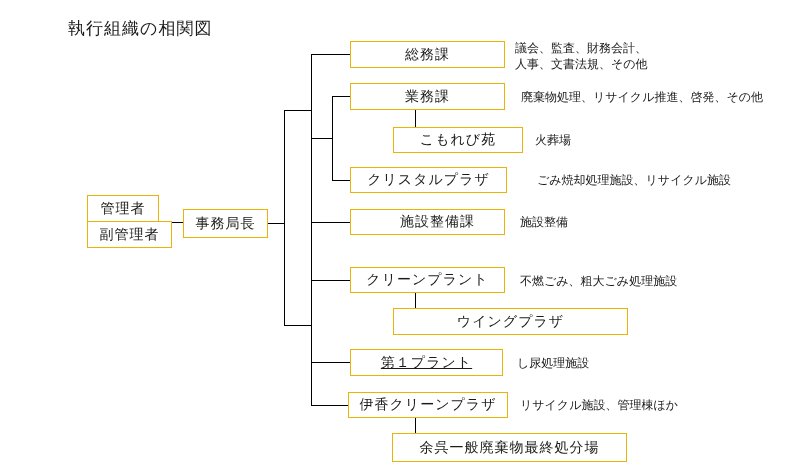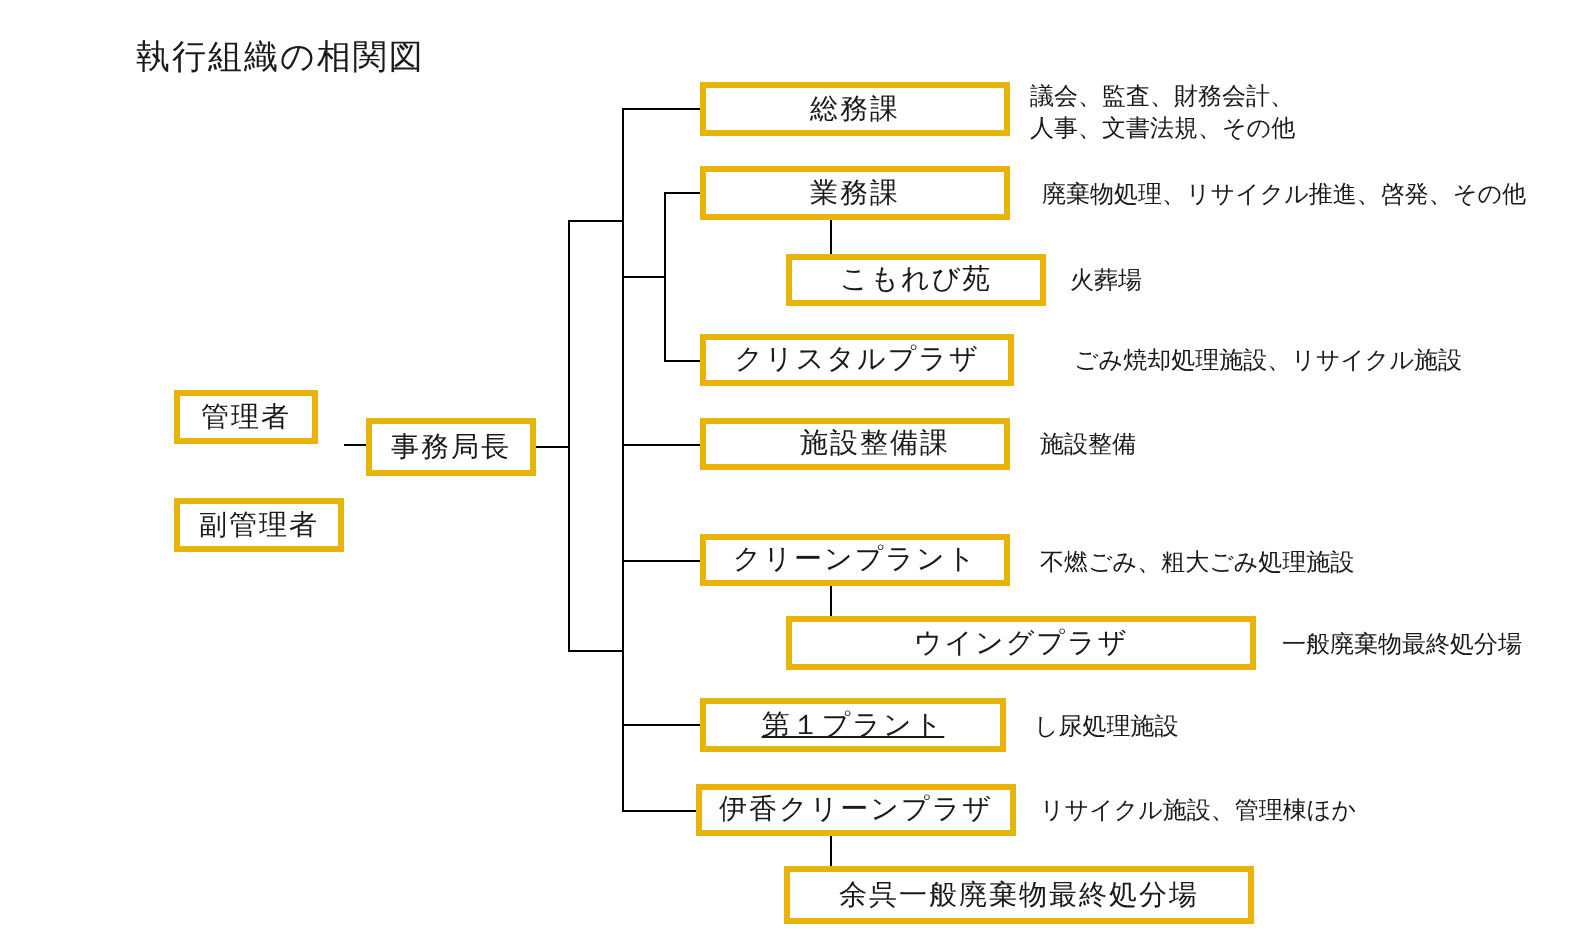--- a/index.html
+++ b/index.html
@@ -10,63 +10,62 @@
     font-family:"Liberation Sans","DejaVu Sans",sans-serif;
     color:#1a1a1a;
     overflow:hidden;
   }
   .title{
     position:absolute;left:68px;top:17px;
     font-size:17px;letter-spacing:1px;color:#1a1a1a;
   }
   .node{
     position:absolute;box-sizing:border-box;
-    border:3px solid #eab308;background:#fff;
+    border:1px solid #eab308;background:#fff;
     display:flex;align-items:center;justify-content:center;
     font-size:14px;letter-spacing:1px;white-space:nowrap;
   }
   .cell{justify-content:center;}
   .desc{
     position:absolute;font-size:12px;line-height:16px;
     transform:translateY(-50%);
     white-space:pre-line;color:#1a1a1a;
   }
   .hline{position:absolute;height:1px;background:#000;}
   .vline{position:absolute;width:1px;background:#000;}
 </style>
 </head>
 <body>
 
 <div class="canvas">
 
   <div class="title">執行組織の相関図</div>
 
   <div class="node cell" style="left:87px;top:195px;width:72px;height:27px;">管理者</div>
-  <div class="node cell" style="left:87px;top:221px;width:85px;height:27px;margin-top:28px;">副管理者</div>
+  <div class="node cell" style="left:87px;top:221px;width:85px;height:27px;">副管理者</div>
   <div class="node" style="left:183px;top:209px;width:85px;height:29px;">事務局長</div>
 
   <div class="node" style="left:350px;top:41px;width:155px;height:27px;">総務課</div>
   <div class="node" style="left:350px;top:83px;width:155px;height:27px;">業務課</div>
   <div class="node" style="left:393px;top:127px;width:130px;height:26px;">こもれび苑</div>
   <div class="node" style="left:350px;top:167px;width:157px;height:26px;">クリスタルプラザ</div>
   <div class="node" style="left:350px;top:209px;width:155px;height:26px;padding-left:20px;">施設整備課</div>
   <div class="node" style="left:350px;top:267px;width:155px;height:26px;">クリーンプラント</div>
   <div class="node" style="left:393px;top:308px;width:235px;height:27px;">ウイングプラザ</div>
   <div class="node" style="left:350px;top:349px;width:153px;height:27px;text-decoration:underline;">第１プラント</div>
   <div class="node" style="left:348px;top:392px;width:160px;height:26px;">伊香クリーンプラザ</div>
   <div class="node" style="left:392px;top:433px;width:235px;height:29px;">余呉一般廃棄物最終処分場</div>
 
   <div class="desc" style="left:515px;top:56px;">議会、監査、財務会計、
 人事、文書法規、その他</div>
   <div class="desc" style="left:521px;top:97px;">廃棄物処理、リサイクル推進、啓発、その他</div>
   <div class="desc" style="left:535px;top:140px;">火葬場</div>
   <div class="desc" style="left:537px;top:180px;">ごみ焼却処理施設、リサイクル施設</div>
   <div class="desc" style="left:520px;top:222px;">施設整備</div>
   <div class="desc" style="left:520px;top:281px;">不燃ごみ、粗大ごみ処理施設</div>
-  <div class="desc" style="left:641px;top:322px;">一般廃棄物最終処分場</div>
   <div class="desc" style="left:517px;top:363px;">し尿処理施設</div>
   <div class="desc" style="left:520px;top:405px;">リサイクル施設、管理棟ほか</div>
 
   <div class="hline" style="left:172px;top:222px;width:11px;"></div>
   <div class="hline" style="left:268px;top:223px;width:17px;"></div>
 
   <div class="vline" style="left:284px;top:110px;height:216px;"></div>
   <div class="vline" style="left:311px;top:54px;height:352px;"></div>
   <div class="hline" style="left:284px;top:110px;width:28px;"></div>
   <div class="hline" style="left:284px;top:325px;width:28px;"></div>

